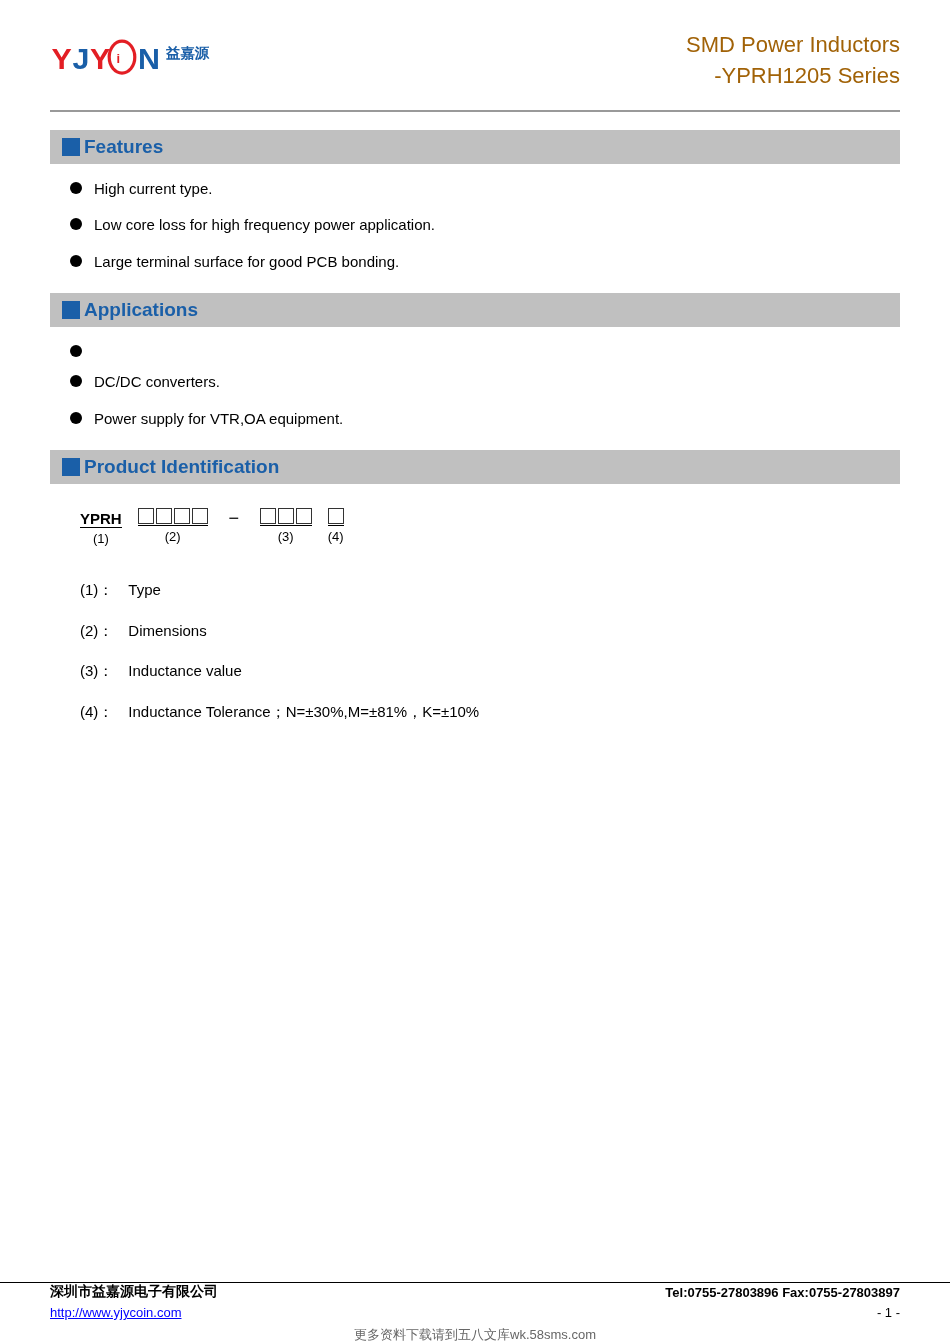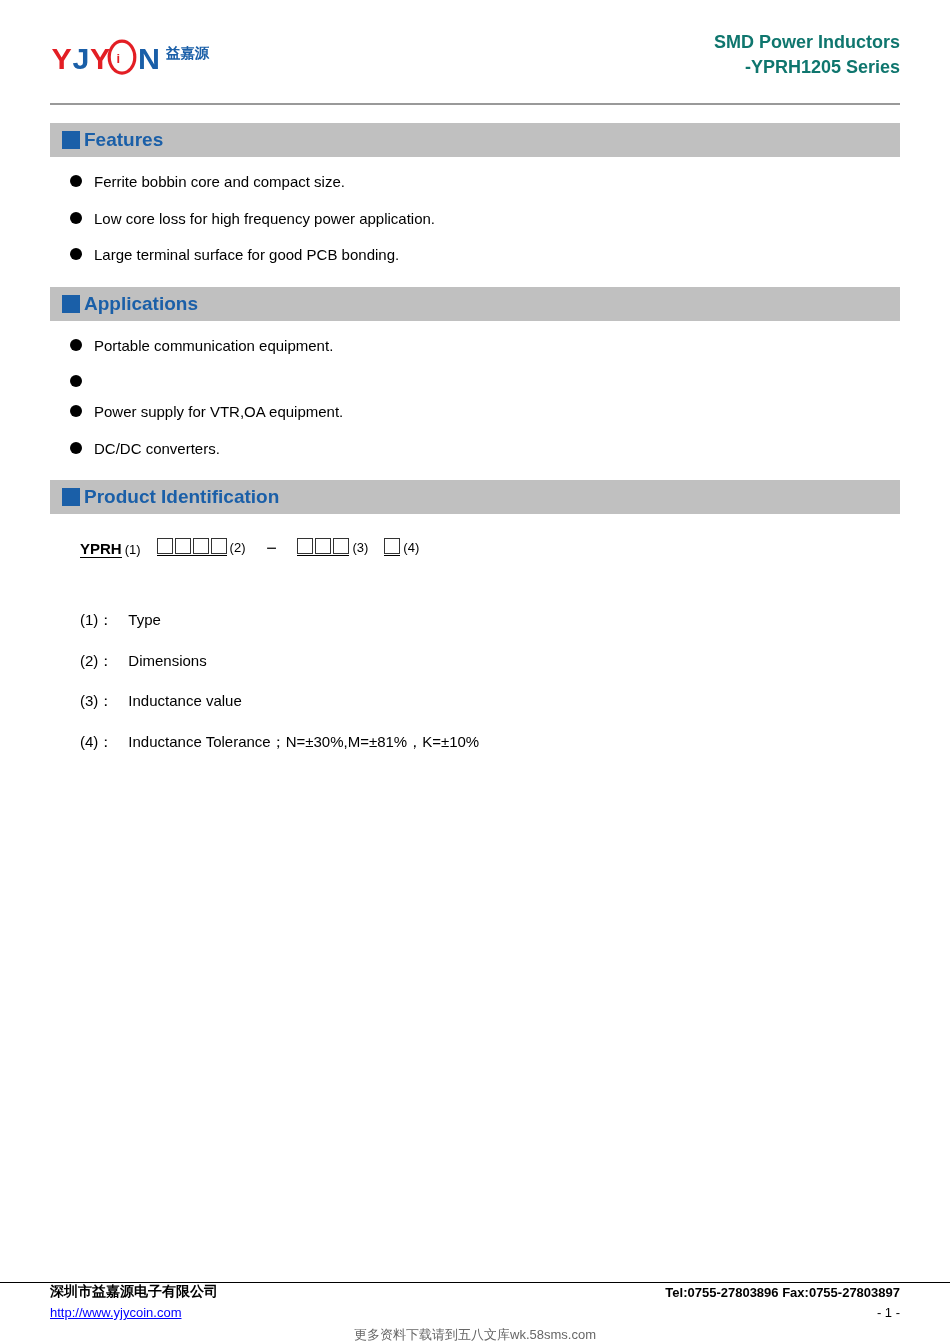--- a/index.html
+++ b/index.html
@@ -27,23 +27,23 @@
       margin-bottom: 18px;
     }
     .logo-area {
       display: flex;
       align-items: center;
     }
     .title-area {
       text-align: right;
     }
     .title-area .main-title {
-      font-size: 18px;
-      font-weight: bold;
-      color: #0f766e;
+      font-size: 22px;
+      font-weight: normal;
+      color: #a16207;
       line-height: 1.4;
     }
     
     .section-header {
       background: #c0c0c0;
       padding: 6px 12px;
       display: flex;
       align-items: center;
       gap: 4px;
       margin-bottom: 14px;
@@ -145,20 +145,21 @@
       display: flex;
       align-items: baseline;
       gap: 16px;
       margin-left: 30px;
       margin-top: 20px;
       margin-bottom: 30px;
       font-size: 15px;
     }
     .pid-segment {
       display: flex;
+      flex-direction: column;
       align-items: center;
       gap: 3px;
     }
     .pid-segment-top {
       display: flex;
       align-items: center;
       gap: 2px;
     }
     .pid-segment .seg-label {
       font-size: 13px;
@@ -209,53 +210,49 @@
   </div>
 
   <div class="section-block">
     <div class="section-header">
       <div class="section-square"></div>
       <span class="section-title">Features</span>
     </div>
     <ul class="bullet-list">
       <li>
         <span class="bullet-dot"></span>
-        <span>Ferrite bobbin core and compact size.</span>
+        <span>High current type.</span>
       </li>
       <li>
         <span class="bullet-dot"></span>
         <span>Low core loss for high frequency power application.</span>
       </li>
       <li>
         <span class="bullet-dot"></span>
         <span>Large terminal surface for good PCB bonding.</span>
       </li>
     </ul>
   </div>
 
   <div class="section-block">
     <div class="section-header">
       <div class="section-square"></div>
       <span class="section-title">Applications</span>
     </div>
     <ul class="bullet-list">
       <li>
         <span class="bullet-dot"></span>
-        <span>Portable communication equipment.</span>
-      </li>
-      <li>
-        <span class="bullet-dot"></span>
+      </li>
+      <li>
+        <span class="bullet-dot"></span>
+        <span>DC/DC converters.</span>
       </li>
       <li>
         <span class="bullet-dot"></span>
         <span>Power supply for VTR,OA equipment.</span>
-      </li>
-      <li>
-        <span class="bullet-dot"></span>
-        <span>DC/DC converters.</span>
       </li>
     </ul>
   </div>
 
   <div class="section-block">
     <div class="section-header">
       <div class="section-square"></div>
       <span class="section-title">Product Identification</span>
     </div>
 

